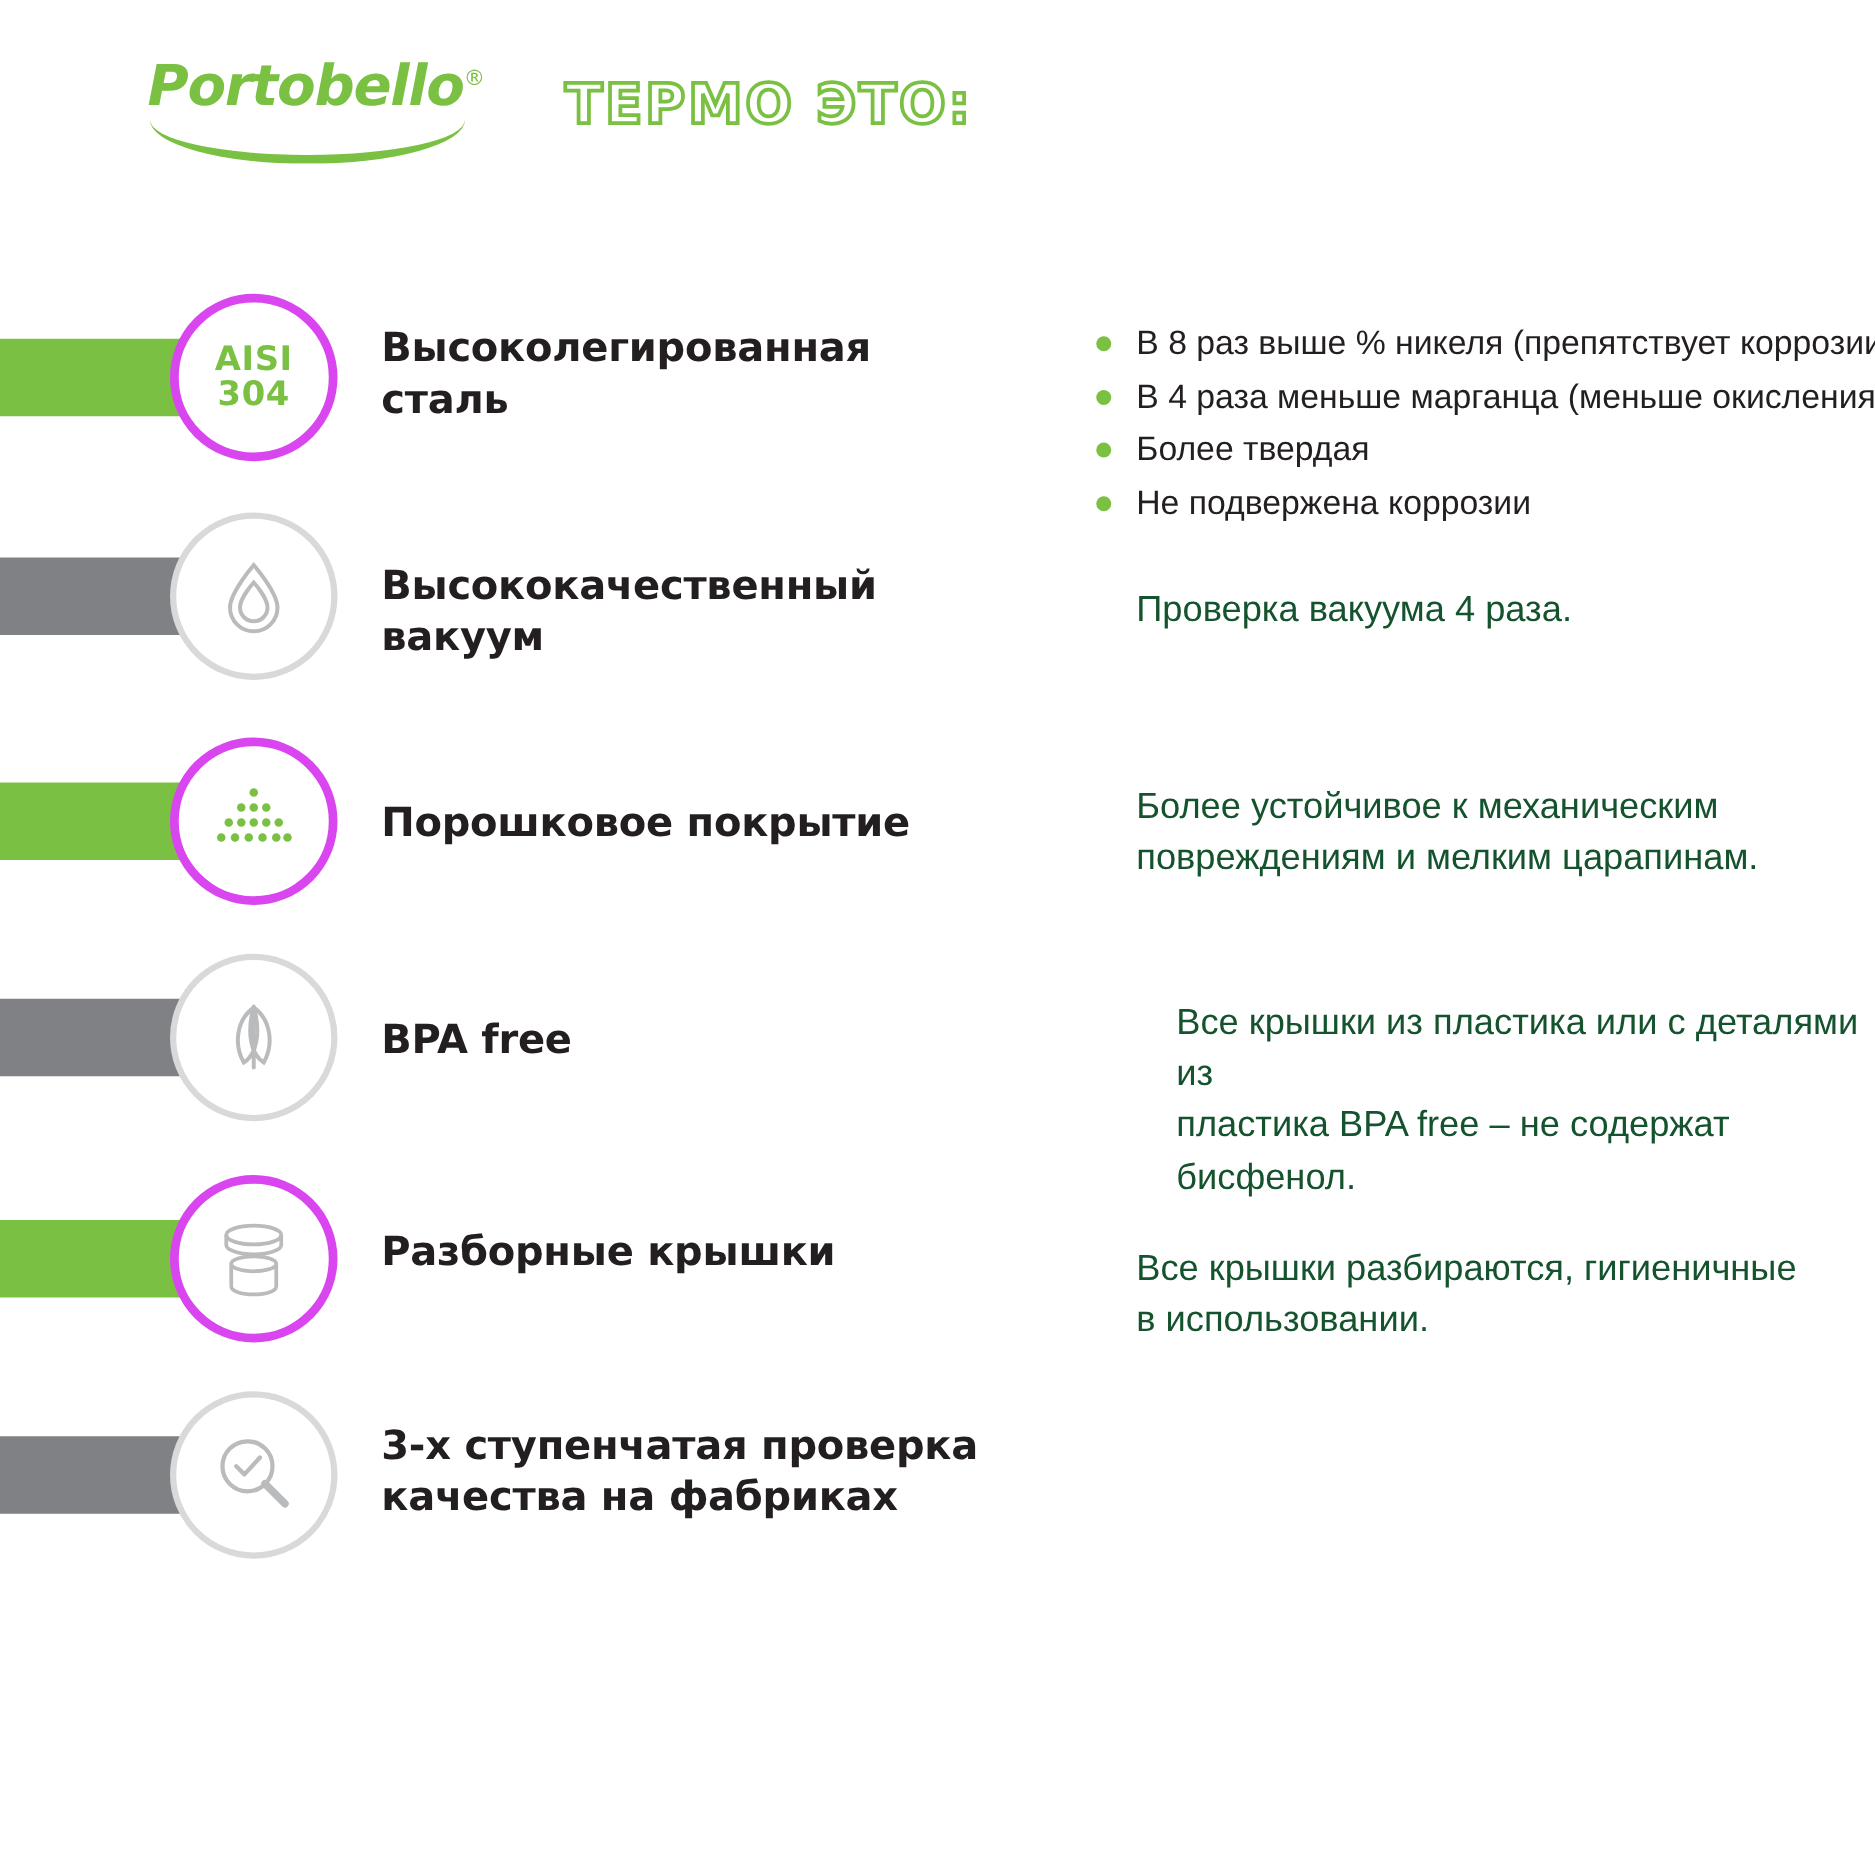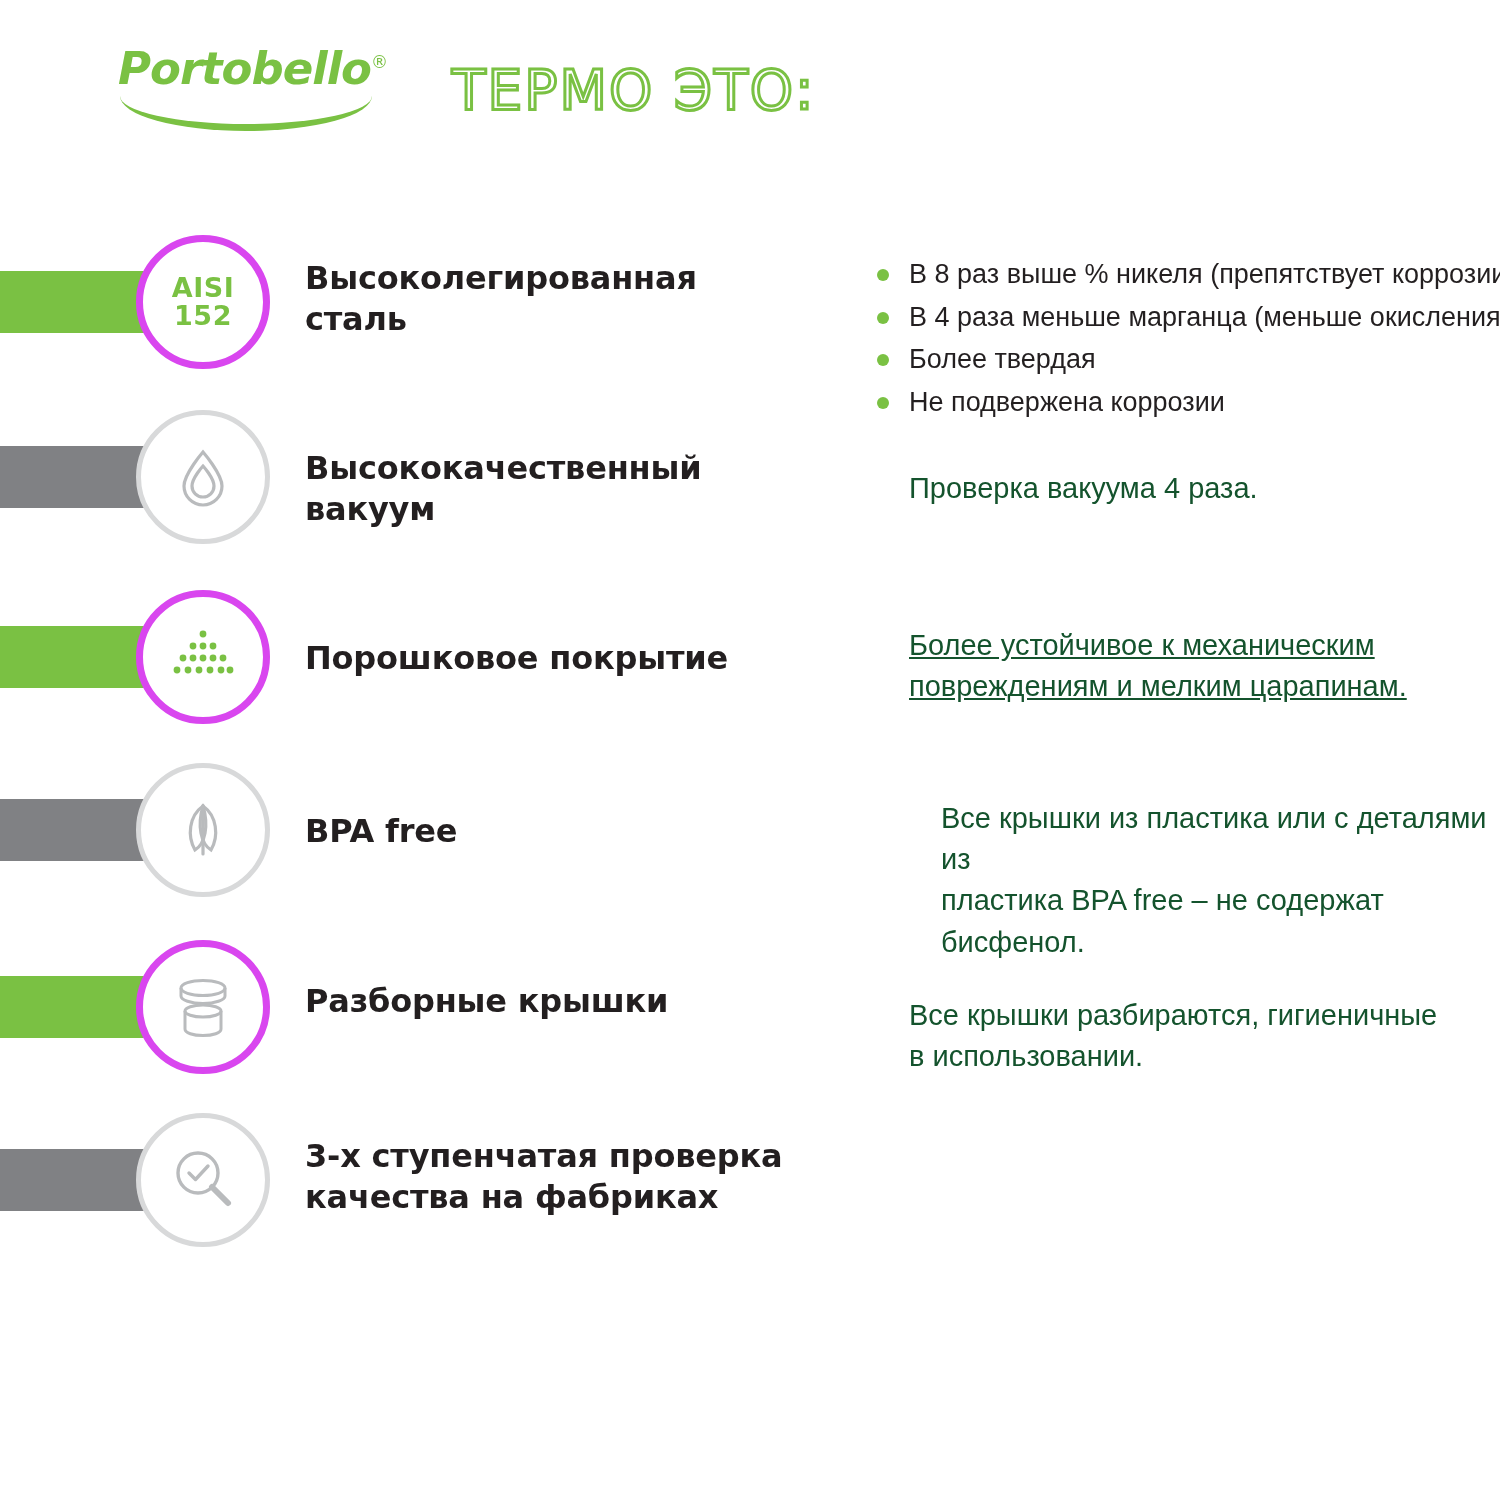--- a/index.html
+++ b/index.html
@@ -55,22 +55,22 @@
     height: 28px;
     border-bottom: 7px solid #7ac143;
     border-radius: 0 0 50% 50% / 0 0 100% 100%;
   }
 
   .headline {
     position: absolute;
     left: 452px;
     top: 58px;
     font-family: "DejaVu Sans", sans-serif;
-    font-weight: normal;
-    font-size: 55px;
+    font-weight: bold;
+    font-size: 44px;
     letter-spacing: 2px;
     color: #ffffff;
     -webkit-text-stroke: 3px #7ac143;
     white-space: nowrap;
     text-align: right;
   }
 
   
   .row {
     position: absolute;
@@ -171,21 +171,21 @@
     <div class="logo-swoosh"></div>
   </div>
   <div class="headline">ТЕРМО ЭТО:</div>
 </div>
 
 <div class="row" style="top:235px;">
   <div class="bar green"></div>
   <div class="icon-circle green">
     <div class="aisi">
       <div>AISI</div>
-      <div>152</div>
+      <div>304</div>
     </div>
   </div>
   <div class="title" style="top:23px; white-space:pre-line;">Высоколегированная
 сталь</div>
   <ul class="bullets" style="top:18px;">
     <li>В 8 раз выше % никеля (препятствует коррозии)</li>
     <li>В 4 раза меньше марганца (меньше окисления)</li>
     <li>Более твердая</li>
     <li>Не подвержена коррозии</li>
   </ul>
@@ -221,21 +221,21 @@
         <circle cx="14" cy="48" r="3.4"></circle>
           <circle cx="25" cy="48" r="3.4"></circle>
           <circle cx="36" cy="48" r="3.4"></circle>
           <circle cx="47" cy="48" r="3.4"></circle>
           <circle cx="58" cy="48" r="3.4"></circle>
           <circle cx="67" cy="48" r="3.4"></circle>
       </g>
     </svg>
   </div>
   <div class="title" style="top:48px;">Порошковое покрытие</div>
-  <div class="desc" style="top:35px; white-space:pre-line;text-decoration:underline;">Более устойчивое к механическим
+  <div class="desc" style="top:35px; white-space:pre-line;">Более устойчивое к механическим
 повреждениям и мелким царапинам.</div>
 </div>
 
 <div class="row" style="top:763px;">
   <div class="bar gray"></div>
   <div class="icon-circle gray">
     <svg width="76" height="76" viewBox="0 0 76 76" aria-hidden="true">
       <path d="M38 14 C24 24 22 44 30 58 C40 52 44 34 38 14 Z" fill="none" stroke="#b9bbbd" stroke-width="3.2"></path>
       <path d="M38 14 C52 24 54 44 46 58 C36 52 32 34 38 14 Z" fill="none" stroke="#b9bbbd" stroke-width="3.2"></path>
       <path d="M38 14 L38 62" fill="none" stroke="#b9bbbd" stroke-width="3.2" stroke-linecap="round"></path>

